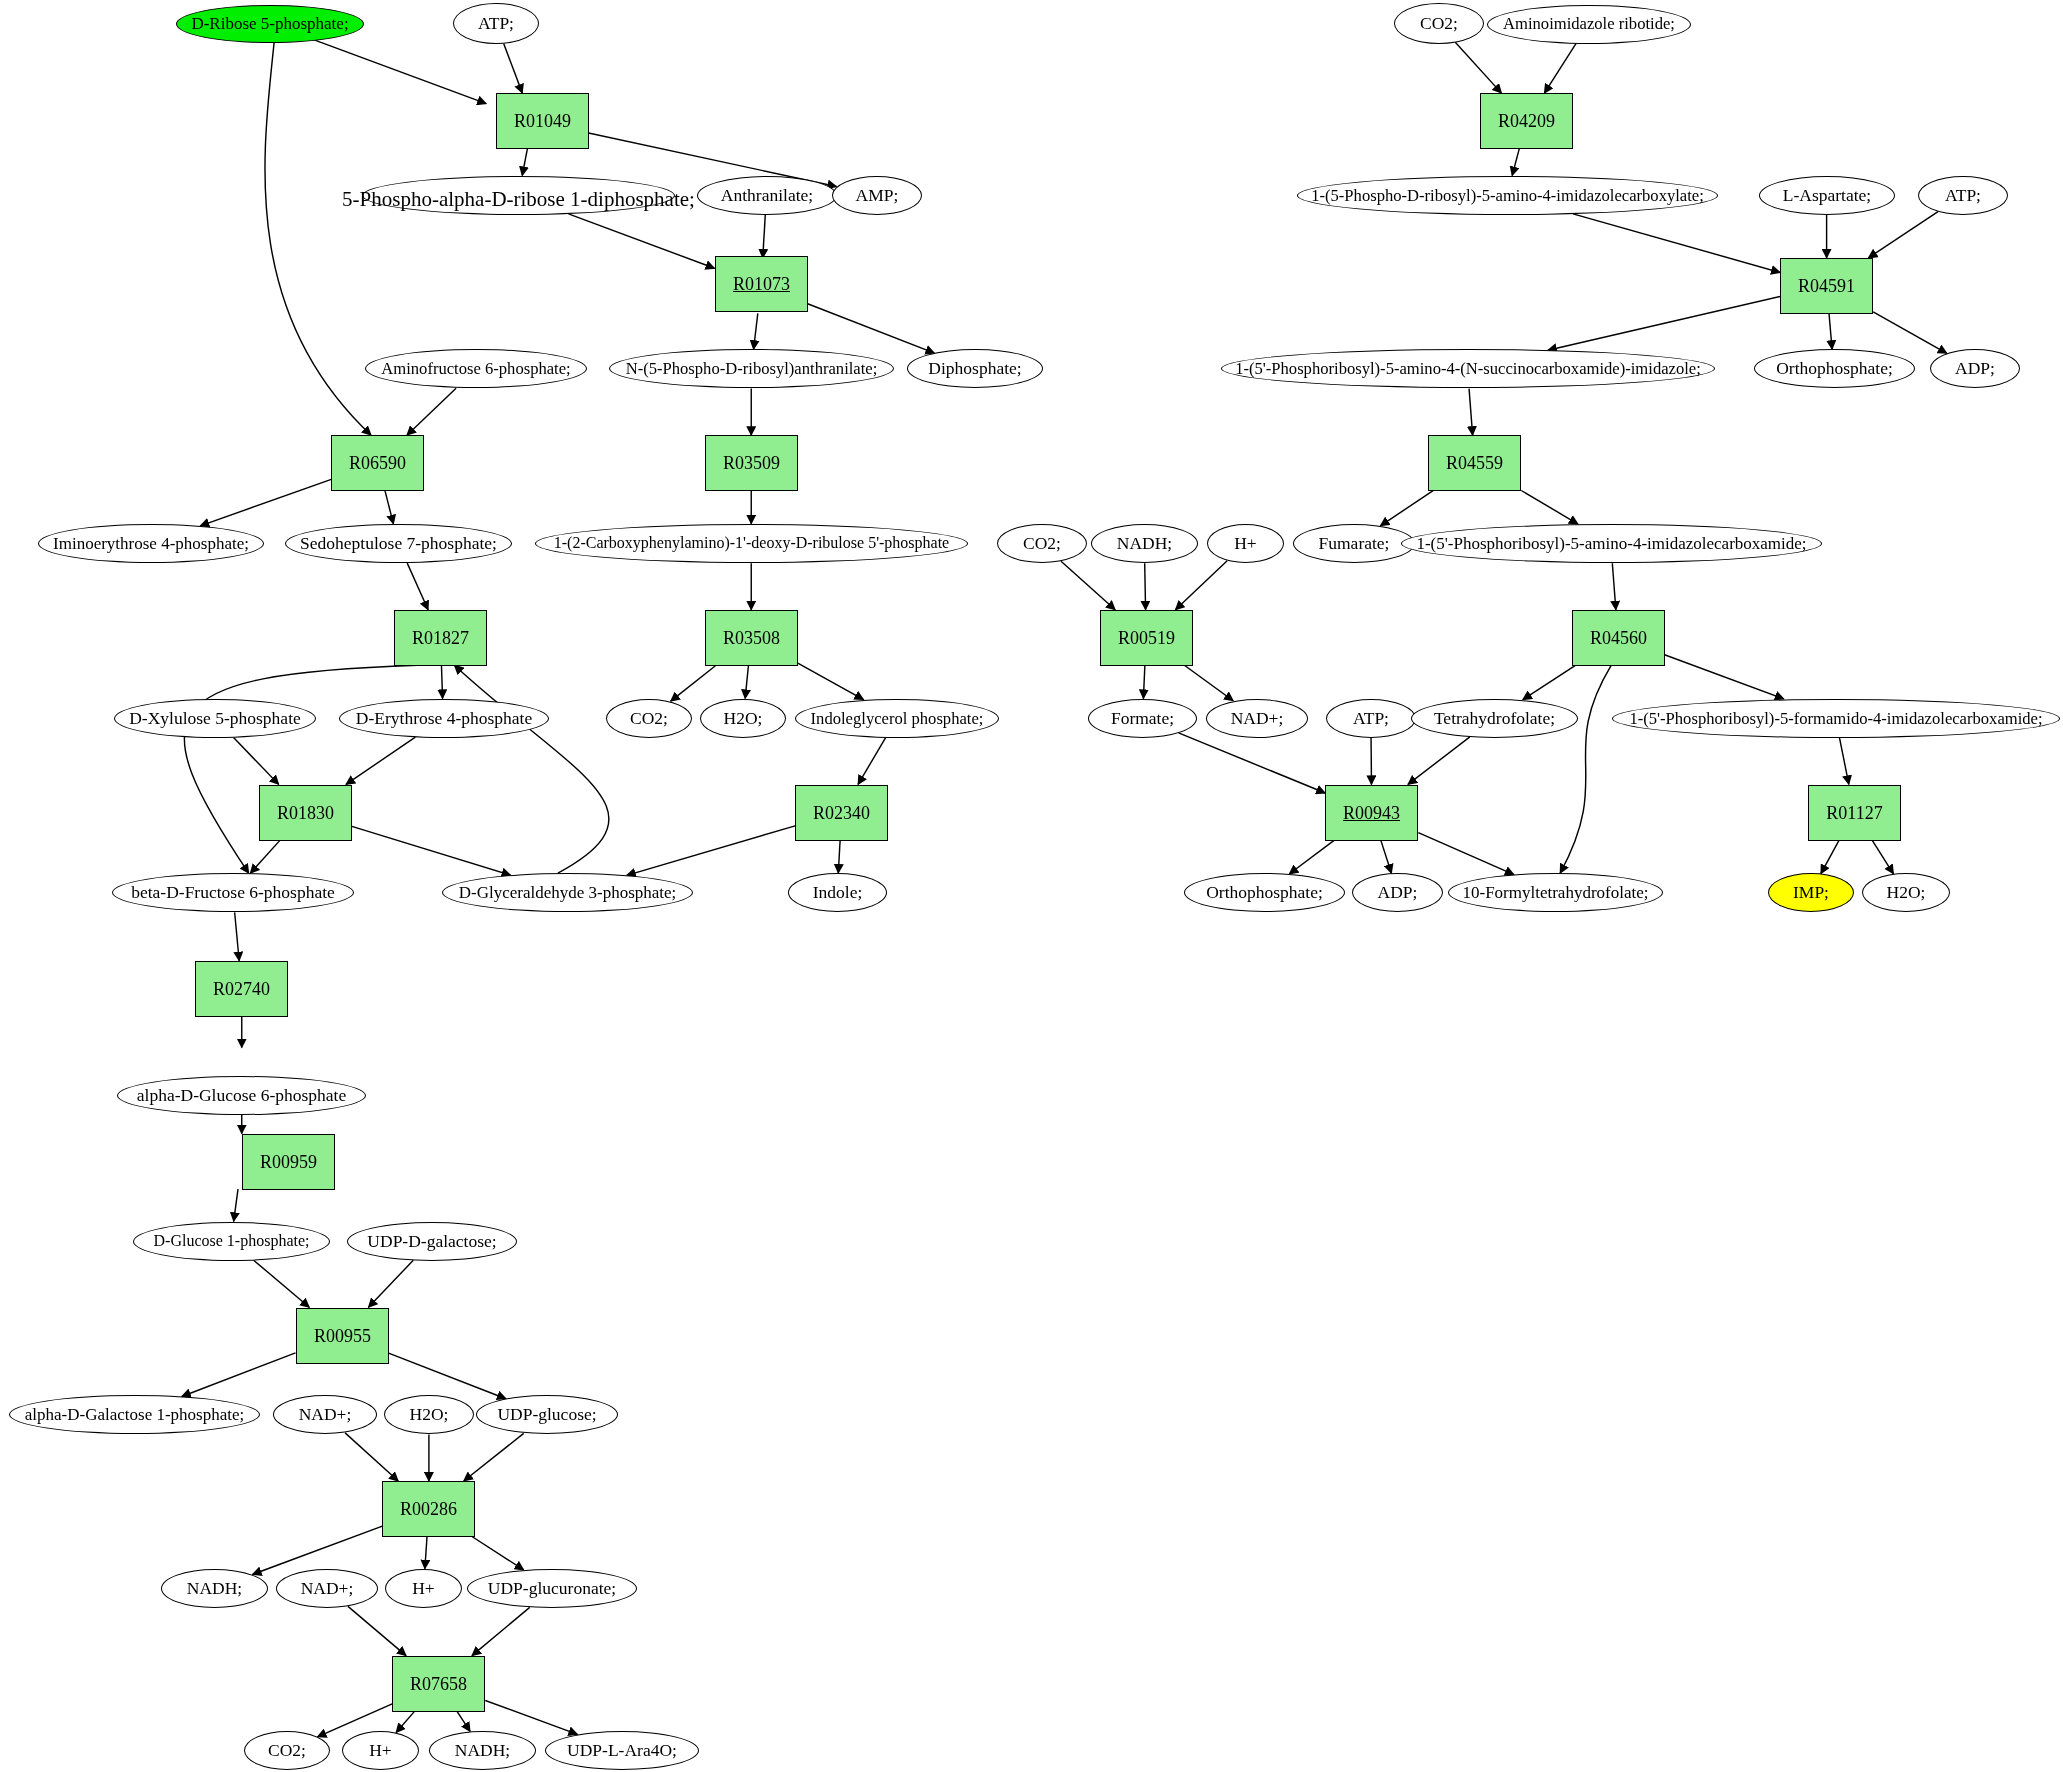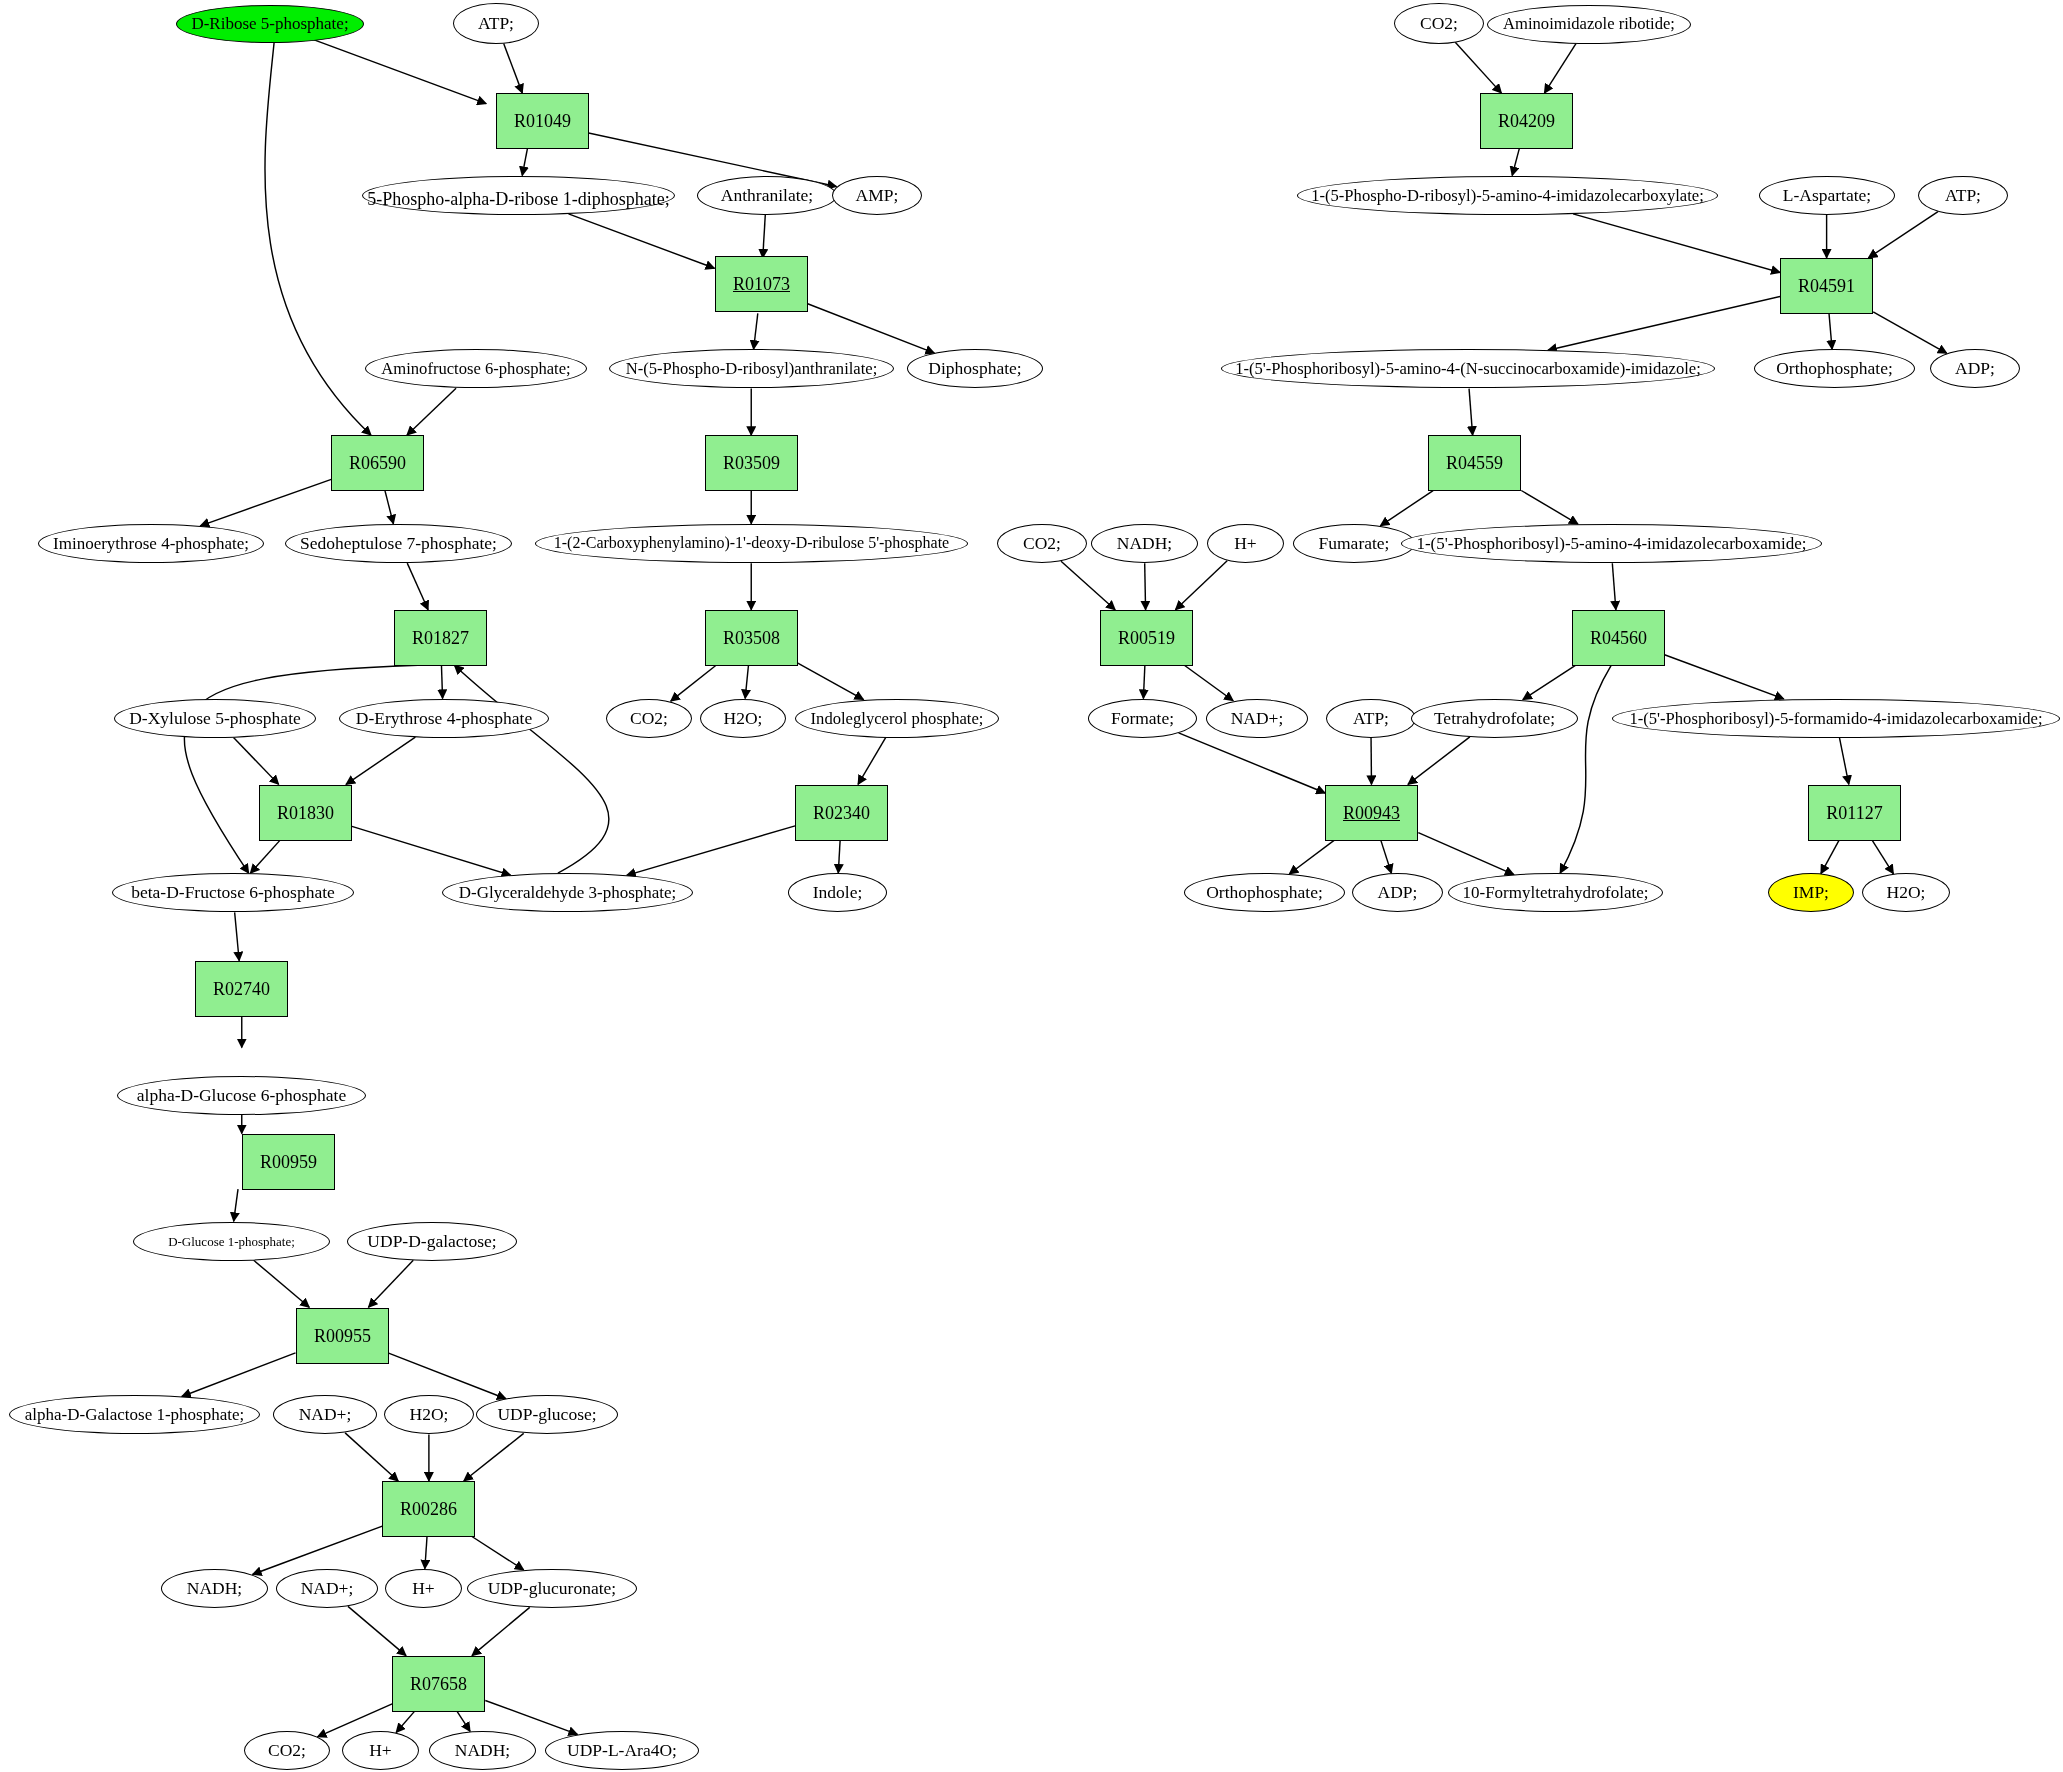--- a/index.html
+++ b/index.html
@@ -152,21 +152,21 @@
       <div class="node compound highlight-green" style="left: 176px; top: 4.5px; width: 188px; height: 38px;">
         <span style="font-size: 17px;">D-Ribose 5-phosphate;</span>
       </div>
       <div class="node compound" style="left: 453px; top: 2.7px; width: 86px; height: 41px;">
         <span>ATP;</span>
       </div>
       <div class="node reaction" style="left: 496px; top: 93px; width: 93px; height: 56px; align-items: center;">
         <span>R01049</span>
       </div>
       <div class="node compound" style="left: 362px; top: 176px; width: 313px; height: 39px;">
-        <span style="font-size: 18px; margin-top: 8px;">5-Phospho-alpha-D-ribose 1-diphosphate;</span>
+        <span style="font-size: 21px; margin-top: 8px;">5-Phospho-alpha-D-ribose 1-diphosphate;</span>
       </div>
       <div class="node compound" style="left: 697px; top: 176px; width: 140px; height: 39px;">
         <span>Anthranilate;</span>
       </div>
       <div class="node compound" style="left: 832px; top: 176px; width: 90px; height: 39px;">
         <span>AMP;</span>
       </div>
       <div class="node reaction" style="left: 715px; top: 256px; width: 93px; height: 56px; text-decoration: underline;">
         <span>R01073</span>
       </div>
@@ -233,21 +233,21 @@
       <div class="node reaction" style="left: 195px; top: 961px; width: 93px; height: 56px;">
         <span>R02740</span>
       </div>
       <div class="node compound" style="left: 117px; top: 1076px; width: 249px; height: 39px;">
         <span>alpha-D-Glucose 6-phosphate</span>
       </div>
       <div class="node reaction" style="left: 195px; top: 1134px; width: 93px; height: 56px; margin-left: 47px;">
         <span>R00959</span>
       </div>
       <div class="node compound" style="left: 133px; top: 1222px; width: 197px; height: 39px;">
-        <span style="font-size: 13px;">D-Glucose 1-phosphate;</span>
+        <span style="font-size: 16px;">D-Glucose 1-phosphate;</span>
       </div>
       <div class="node compound" style="left: 347px; top: 1222px; width: 170px; height: 39px;">
         <span>UDP-D-galactose;</span>
       </div>
       <div class="node reaction" style="left: 296px; top: 1308px; width: 93px; height: 56px;">
         <span>R00955</span>
       </div>
       <div class="node compound" style="left: 9px; top: 1395px; width: 251px; height: 39px;">
         <span style="font-size: 17px;">alpha-D-Galactose 1-phosphate;</span>
       </div>

